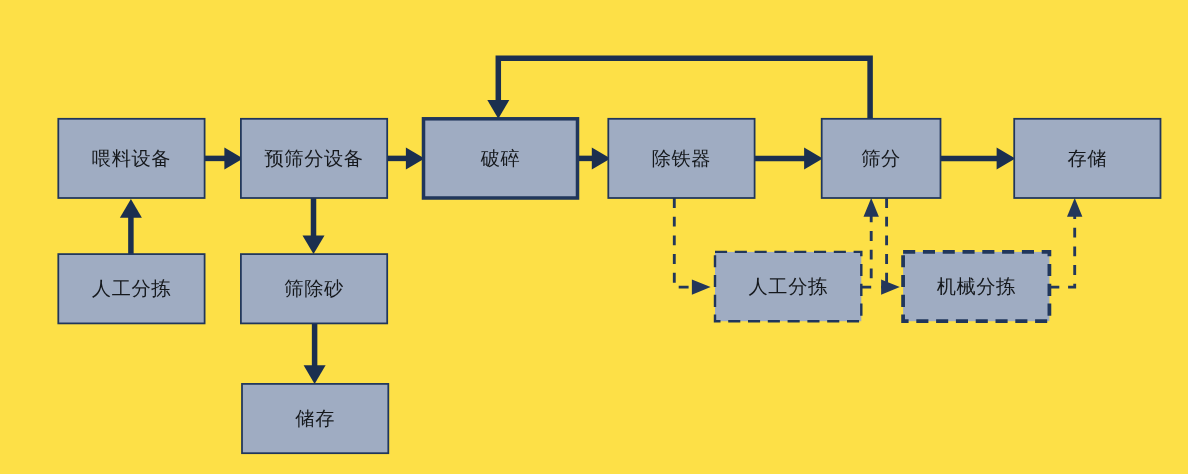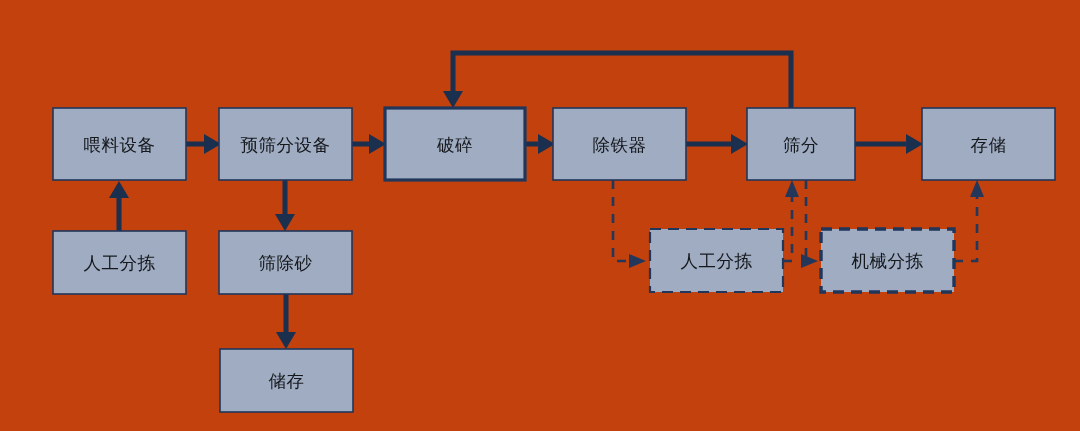--- a/index.html
+++ b/index.html
@@ -10,21 +10,21 @@
   body {
     width: 1080px;
     height: 431px;
     font-family: "DejaVu Sans", "Liberation Sans", sans-serif;
     overflow: hidden;
   }
   #diagram-root {
     position: relative;
     width: 1080px;
     height: 431px;
-    background: #c2410c;
+    background: #fde047;
   }
   svg#flow-svg {
     position: absolute;
     left: 0;
     top: 0;
     width: 1080px;
     height: 431px;
     display: block;
   }
   .node-rect {

